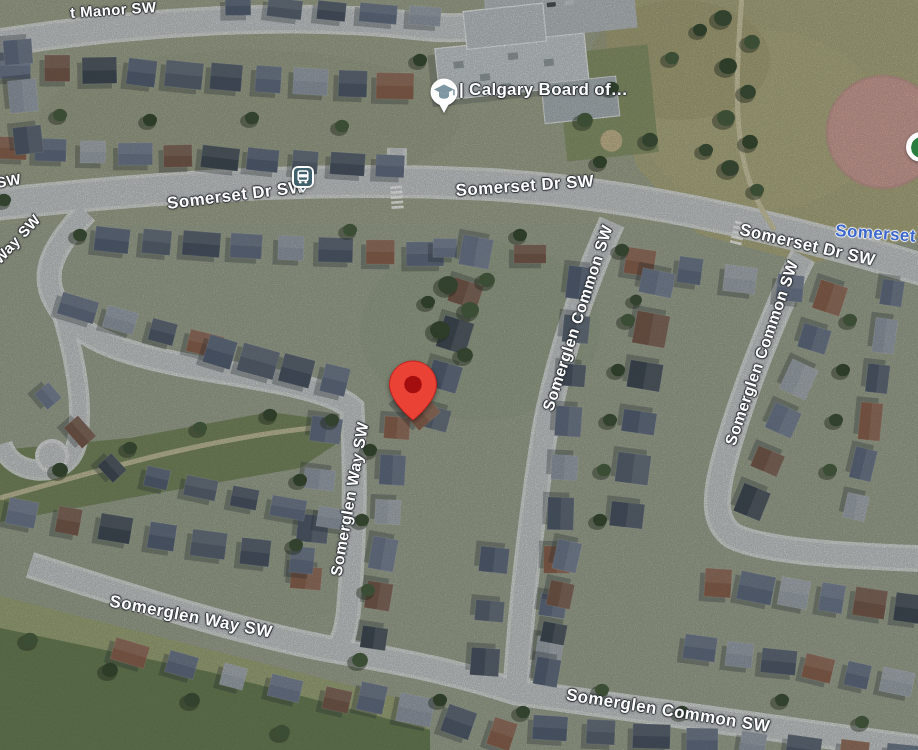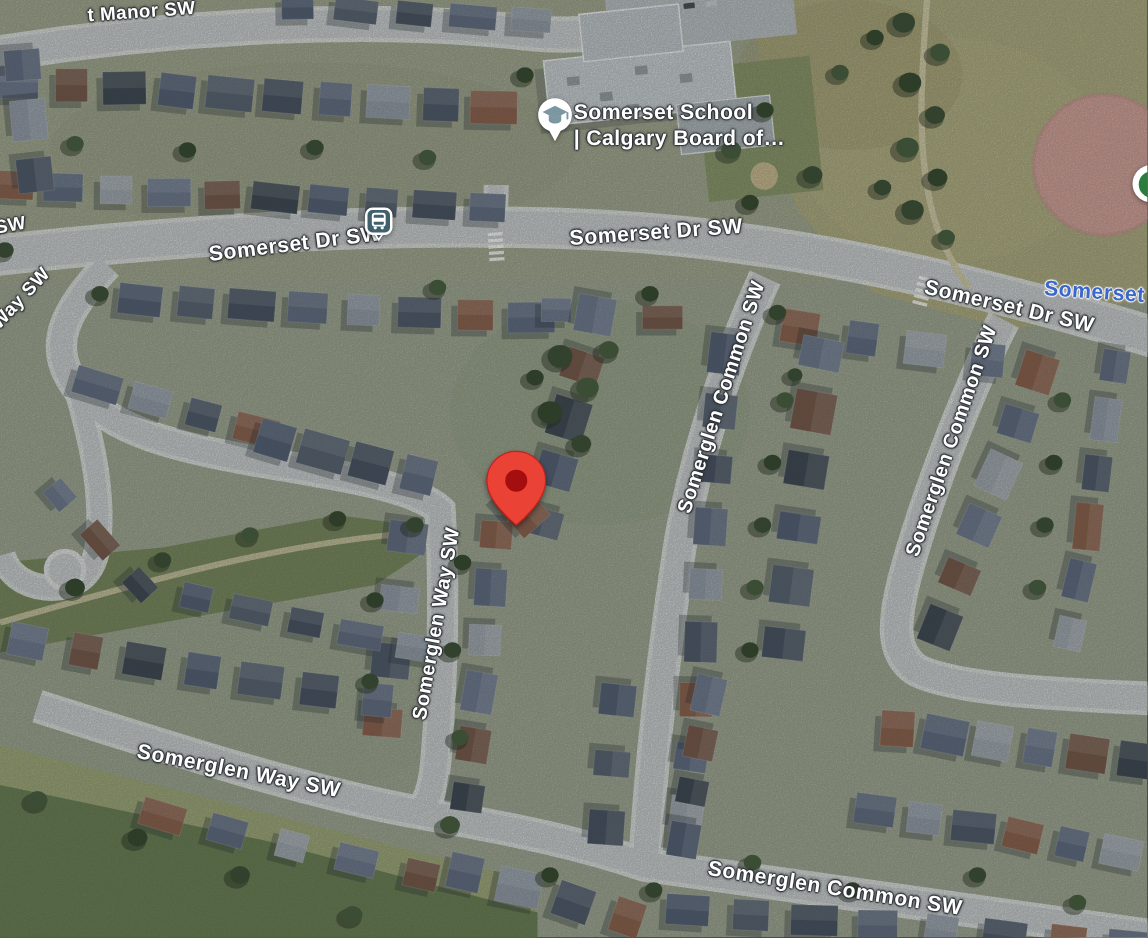--- a/index.html
+++ b/index.html
@@ -993,21 +993,20 @@
   <div class="street-label lbl-neigh">Somerset</div>
 
   <svg class="poi poi-school" width="32" height="40" viewBox="0 0 32 40">
     <path d="M10,25 L22,25 L16,36 Z" fill="#fff"></path>
     <circle cx="16" cy="15" r="13.5" fill="#fff"></circle>
     <path d="M16,7.5 L26,12.5 L16,17.5 L6,12.5 Z" fill="#7D97A2"></path>
     <path d="M11,14.8 V19 C11,20.6 13.2,21.8 16,21.8 C18.8,21.8 21,20.6 21,19 V14.8 L16,17.3 Z" fill="#7D97A2"></path>
     <rect x="25.2" y="12.5" width="1.5" height="6" rx="0.7" fill="#7D97A2"></rect>
   </svg>
   <div class="school-label">
-    <div>Somerset School</div>
     <div>| Calgary Board of…</div>
   </div>
 
   <svg class="poi poi-bus" width="24" height="30" viewBox="0 0 24 30">
     <path d="M6,19 L18,19 L12,28 Z" fill="#fff"></path>
     <path d="M7.5,19 L16.5,19 L12,25.5 Z" fill="#40606C"></path>
     <rect x="2" y="2" width="20" height="20" rx="5" fill="#40606C" stroke="#fff" stroke-width="2"></rect>
     <rect x="7.2" y="6" width="9.6" height="9.5" rx="1.8" fill="none" stroke="#fff" stroke-width="1.5"></rect>
     <rect x="7.2" y="9.2" width="9.6" height="3.2" fill="#fff"></rect>
     <circle cx="9.2" cy="17.2" r="1.3" fill="#fff"></circle>

